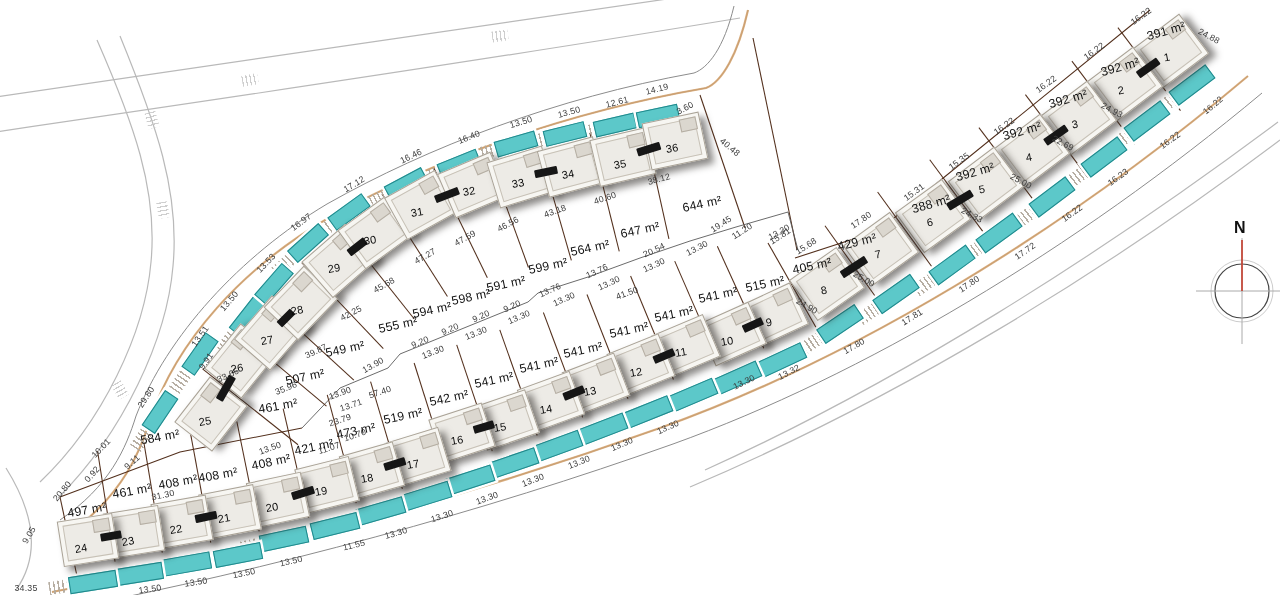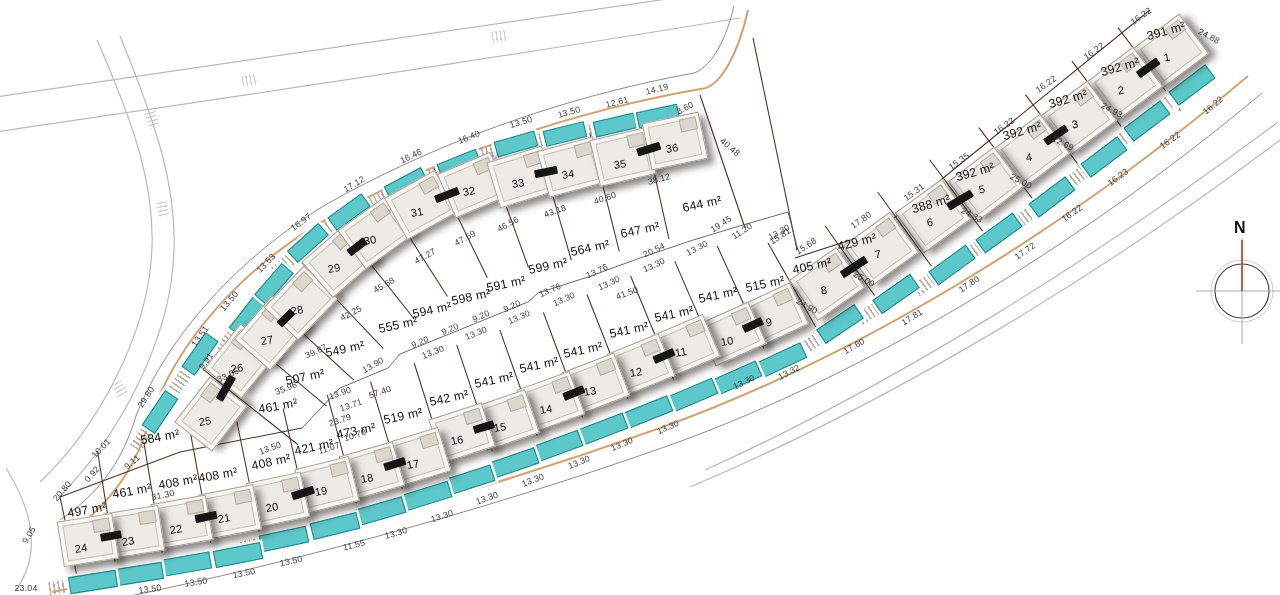--- a/index.html
+++ b/index.html
@@ -355,21 +355,21 @@
     <div class="lbl" style="left: 533px; top: 480px; transform: translate(-50%, -50%) rotate(-21deg);">13.30</div>
     <div class="lbl" style="left: 487px; top: 498px; transform: translate(-50%, -50%) rotate(-20deg);">13.30</div>
     <div class="lbl" style="left: 442px; top: 516px; transform: translate(-50%, -50%) rotate(-18deg);">13.30</div>
     <div class="lbl" style="left: 396px; top: 533px; transform: translate(-50%, -50%) rotate(-16deg);">13.30</div>
     <div class="lbl" style="left: 354px; top: 545px; transform: translate(-50%, -50%) rotate(-14deg);">11.55</div>
     <div class="lbl" style="left: 291px; top: 561px; transform: translate(-50%, -50%) rotate(-13deg);">13.50</div>
     <div class="lbl" style="left: 244px; top: 573px; transform: translate(-50%, -50%) rotate(-11deg);">13.50</div>
     <div class="lbl" style="left: 196px; top: 582px; transform: translate(-50%, -50%) rotate(-9deg);">13.50</div>
     <div class="lbl" style="left: 150px; top: 589px; transform: translate(-50%, -50%) rotate(-8deg);">13.50</div>
     <div class="lbl" style="left: 29px; top: 535px; transform: translate(-50%, -50%) rotate(-60deg);">9.05</div>
-    <div class="lbl" style="left: 26px; top: 588px; transform: translate(-50%, -50%) rotate(0deg);">23.04</div>
+    <div class="lbl" style="left: 26px; top: 588px; transform: translate(-50%, -50%) rotate(0deg);">34.35</div>
     <div class="lbl" style="left: 62px; top: 491px; transform: translate(-50%, -50%) rotate(-50deg);">20.80</div>
     <div class="lbl" style="left: 92px; top: 474px; transform: translate(-50%, -50%) rotate(-48deg);">0.92</div>
     <div class="lbl" style="left: 132px; top: 462px; transform: translate(-50%, -50%) rotate(-42deg);">9.11</div>
     <div class="lbl" style="left: 101px; top: 448px; transform: translate(-50%, -50%) rotate(-46deg);">10.01</div>
     <div class="lbl" style="left: 163px; top: 495px; transform: translate(-50%, -50%) rotate(-12deg);">31.30</div>
     <div class="lbl" style="left: 654px; top: 250px; transform: translate(-50%, -50%) rotate(-25deg);">20.54</div>
     <div class="lbl" style="left: 697px; top: 248px; transform: translate(-50%, -50%) rotate(-27deg);">13.30</div>
     <div class="lbl" style="left: 779px; top: 232px; transform: translate(-50%, -50%) rotate(-30deg);">13.30</div>
     <div class="lbl" style="left: 654px; top: 265px; transform: translate(-50%, -50%) rotate(-25deg);">13.30</div>
     <div class="lbl" style="left: 627px; top: 293px; transform: translate(-50%, -50%) rotate(-20deg);">41.50</div>

